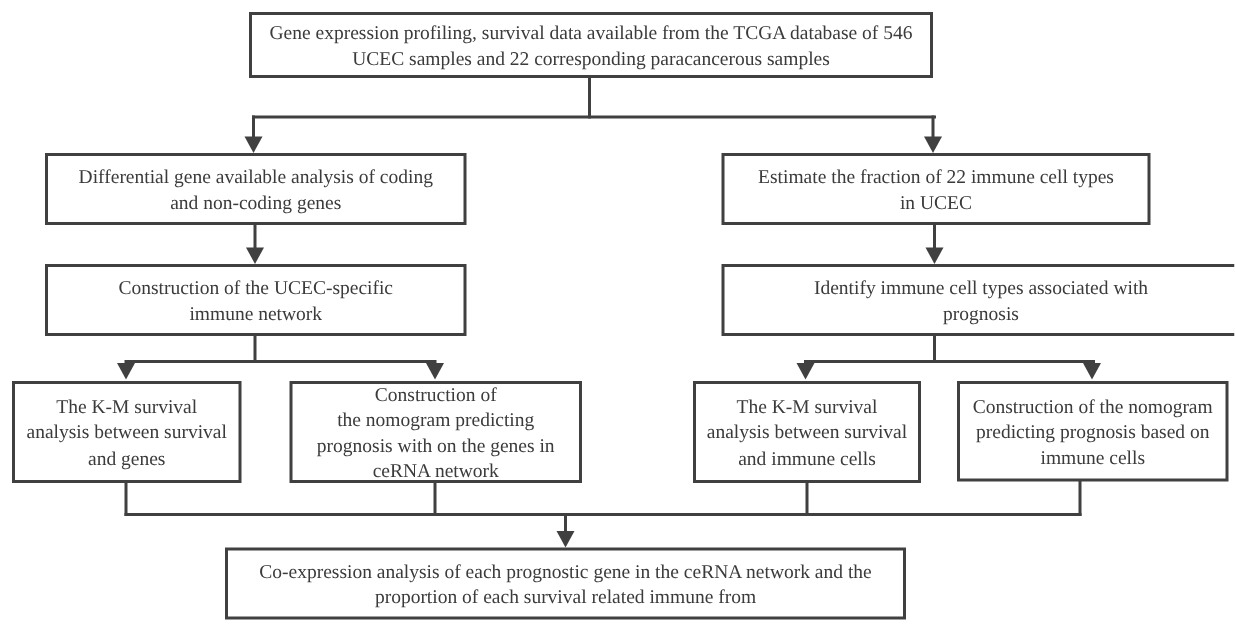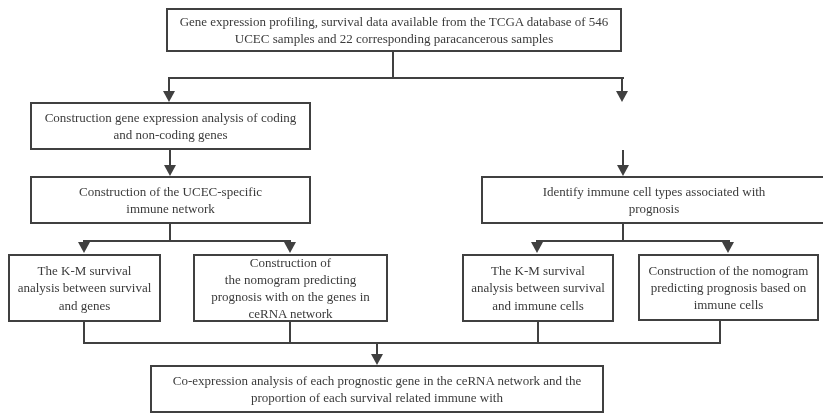--- a/index.html
+++ b/index.html
@@ -49,22 +49,24 @@
   <div class="node" style="left:166px; top:8px; width:456px; height:44px;">Gene expression profiling, survival data available from the TCGA database of 546
 UCEC samples and 22 corresponding paracancerous samples</div>
 
   <div class="line v" style="left:392px; top:50px; height:29px;"></div>
   <div class="line h" style="left:168px; top:77px; width:456px;"></div>
   <div class="line v" style="left:168px; top:77px; height:15px;"></div>
   <div class="arrowhead" style="left:163px; top:91px;"></div>
   <div class="line v" style="left:621px; top:77px; height:15px;"></div>
   <div class="arrowhead" style="left:616px; top:91px;"></div>
 
-  <div class="node" style="left:30px; top:102px; width:281px; height:48px;">Construction gene expression analysis of coding
+  <div class="node" style="left:30px; top:102px; width:281px; height:48px;">Differential gene available analysis of coding
 and non-coding genes</div>
+  <div class="node" style="left:481px; top:102px; width:286px; height:48px;">Estimate the fraction of 22 immune cell types
+in UCEC</div>
 
   <div class="line v" style="left:169px; top:150px; height:16px;"></div>
   <div class="arrowhead" style="left:164px; top:165px;"></div>
   <div class="line v" style="left:622px; top:150px; height:16px;"></div>
   <div class="arrowhead" style="left:617px; top:165px;"></div>
 
   <div class="node" style="left:30px; top:176px; width:281px; height:48px;">Construction of the UCEC-specific
 immune network</div>
   <div class="node" style="left:481px; top:176px; width:346px; height:48px;">Identify immune cell types associated with
 prognosis</div>
@@ -95,15 +97,15 @@
 
   <div class="line v" style="left:83px; top:320px; height:24px;"></div>
   <div class="line v" style="left:289px; top:320px; height:24px;"></div>
   <div class="line v" style="left:537px; top:320px; height:24px;"></div>
   <div class="line v" style="left:719px; top:320px; height:24px;"></div>
   <div class="line h" style="left:83px; top:342px; width:638px;"></div>
   <div class="line v" style="left:376px; top:342px; height:13px;"></div>
   <div class="arrowhead" style="left:371px; top:354px;"></div>
 
   <div class="node" style="left:150px; top:365px; width:454px; height:48px;">Co-expression analysis of each prognostic gene in the ceRNA network and the
-proportion of each survival related immune with</div>
+proportion of each survival related immune from</div>
 
 </div>
 
 </body></html>

